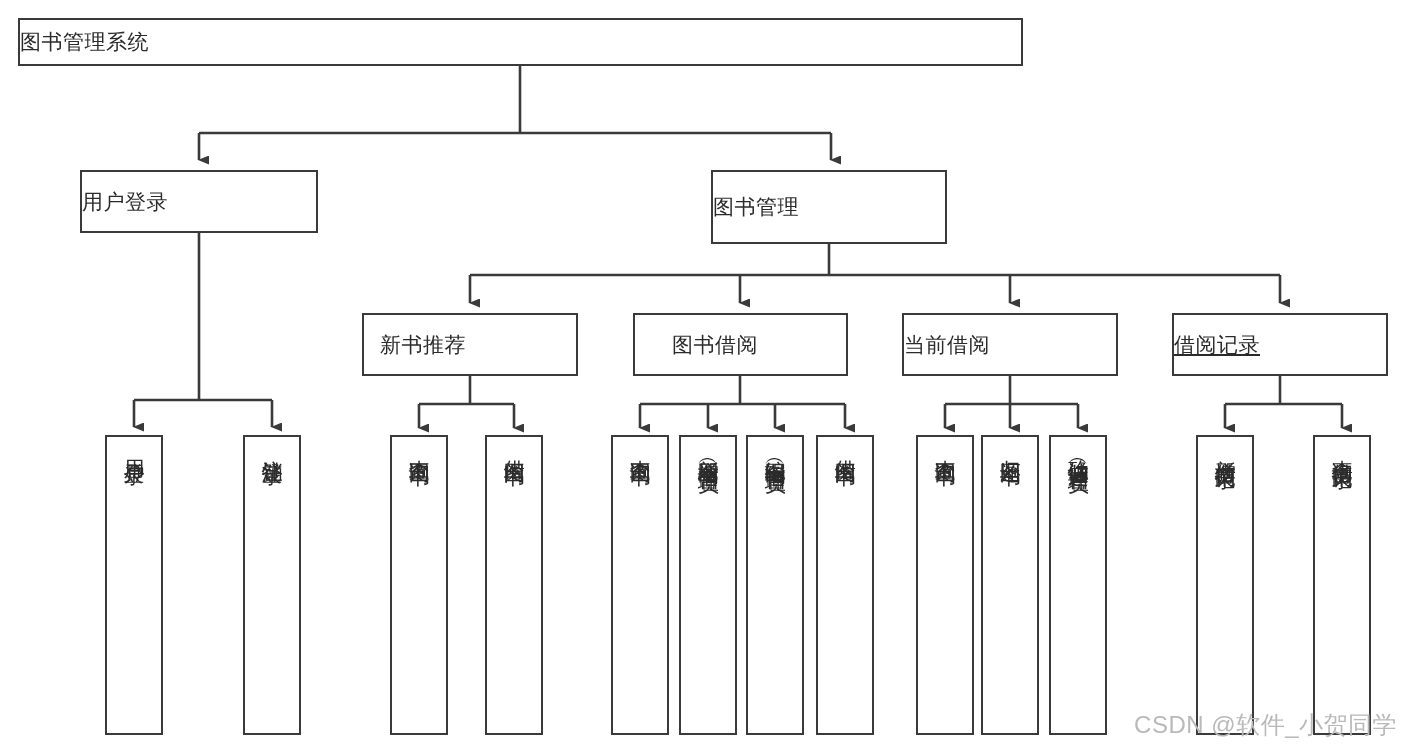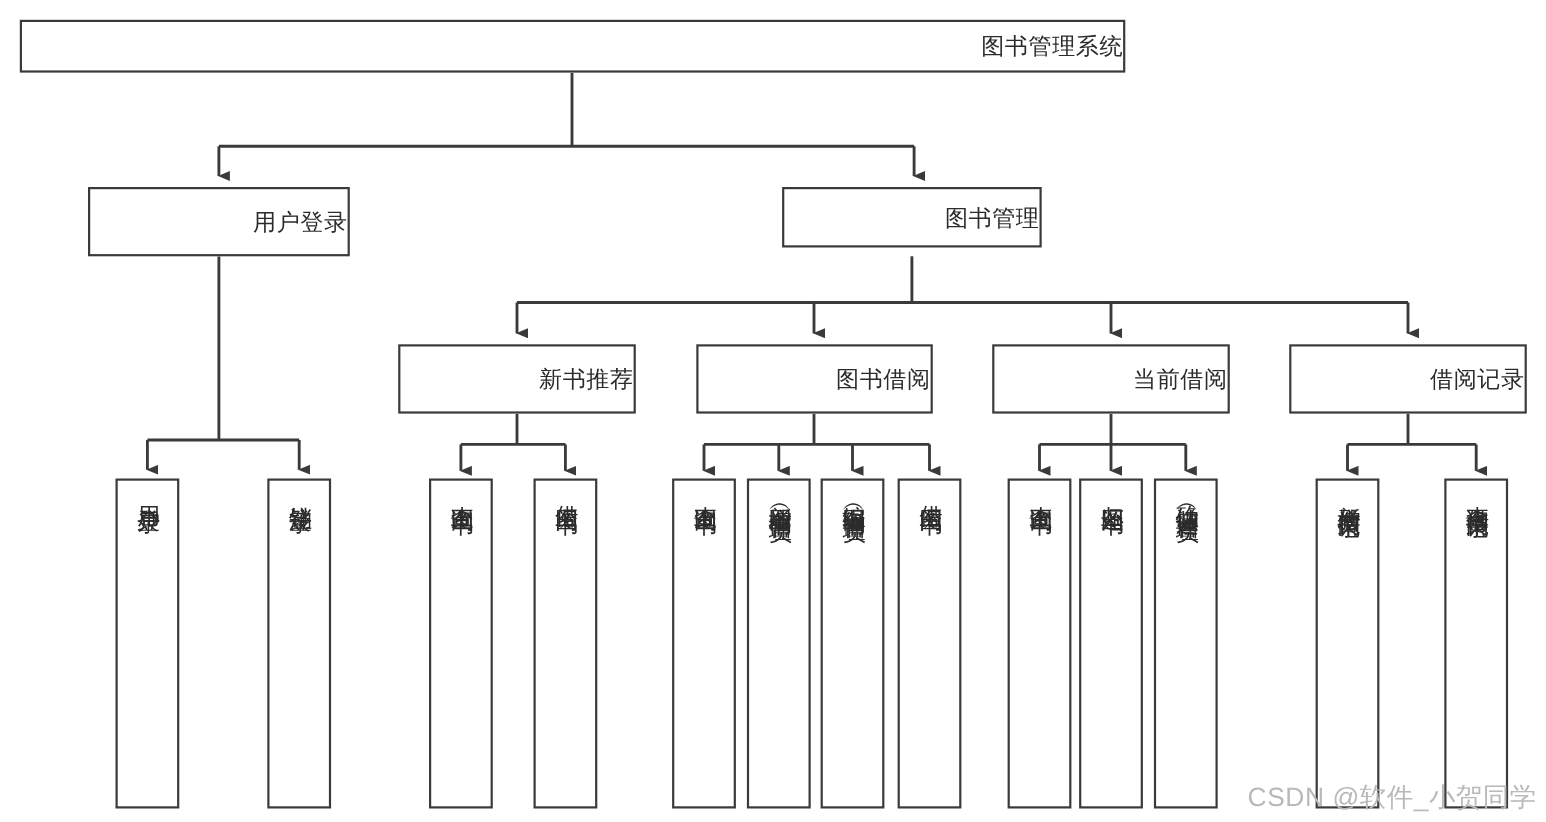--- a/index.html
+++ b/index.html
@@ -24,21 +24,21 @@
     height: 747px;
     pointer-events: none;
   }
   .node {
     position: absolute;
     box-sizing: border-box;
     border: 2.5px solid #3a3a3a;
     background: #ffffff;
     display: flex;
     align-items: center;
-    justify-content: flex-end;
+    justify-content: flex-start;
     color: #2b2b2b;
   }
   .node.h {
     
     font-size: 21px;
     letter-spacing: 0.5px;
   }
   .node.v {
     
     align-items: flex-start;
@@ -121,37 +121,37 @@
   </svg>
 
   <div class="node h" style="left:18px; top:18px; width:1005px; height:48px;">
     <span>图书管理系统</span>
   </div>
 
   <div class="node h" style="left:80px; top:170px; width:238px; height:63px;">
     <span>用户登录</span>
   </div>
 
-  <div class="node h" style="left:711px; top:170px; width:236px; height:55px;">
+  <div class="node h" style="left:711px; top:170px; width:236px; height:74px;">
     <span>图书管理</span>
   </div>
 
   <div class="node h" style="left:362px; top:313px; width:216px; height:63px;padding-left:16px;">
     <span>新书推荐</span>
   </div>
 
-  <div class="node h" style="left:633px; top:313px; width:215px; height:63px;">
+  <div class="node h" style="left:633px; top:313px; width:215px; height:63px;padding-left:37px;">
     <span>图书借阅</span>
   </div>
 
   <div class="node h" style="left:902px; top:313px; width:216px; height:63px;">
     <span>当前借阅</span>
   </div>
 
-  <div class="node h" style="left:1172px; top:313px; width:216px; height:63px;">
+  <div class="node h" style="left:1172px; top:313px; width:216px; height:63px;text-decoration:underline;">
     <span>借阅记录</span>
   </div>
 
   <div class="node v" style="left:105px; top:435px; width:58px; height:300px;">
     <span class="vlabel">用户登录</span>
   </div>
 
   <div class="node v" style="left:243px; top:435px; width:58px; height:300px;">
     <span class="vlabel">注销登录</span>
   </div>

